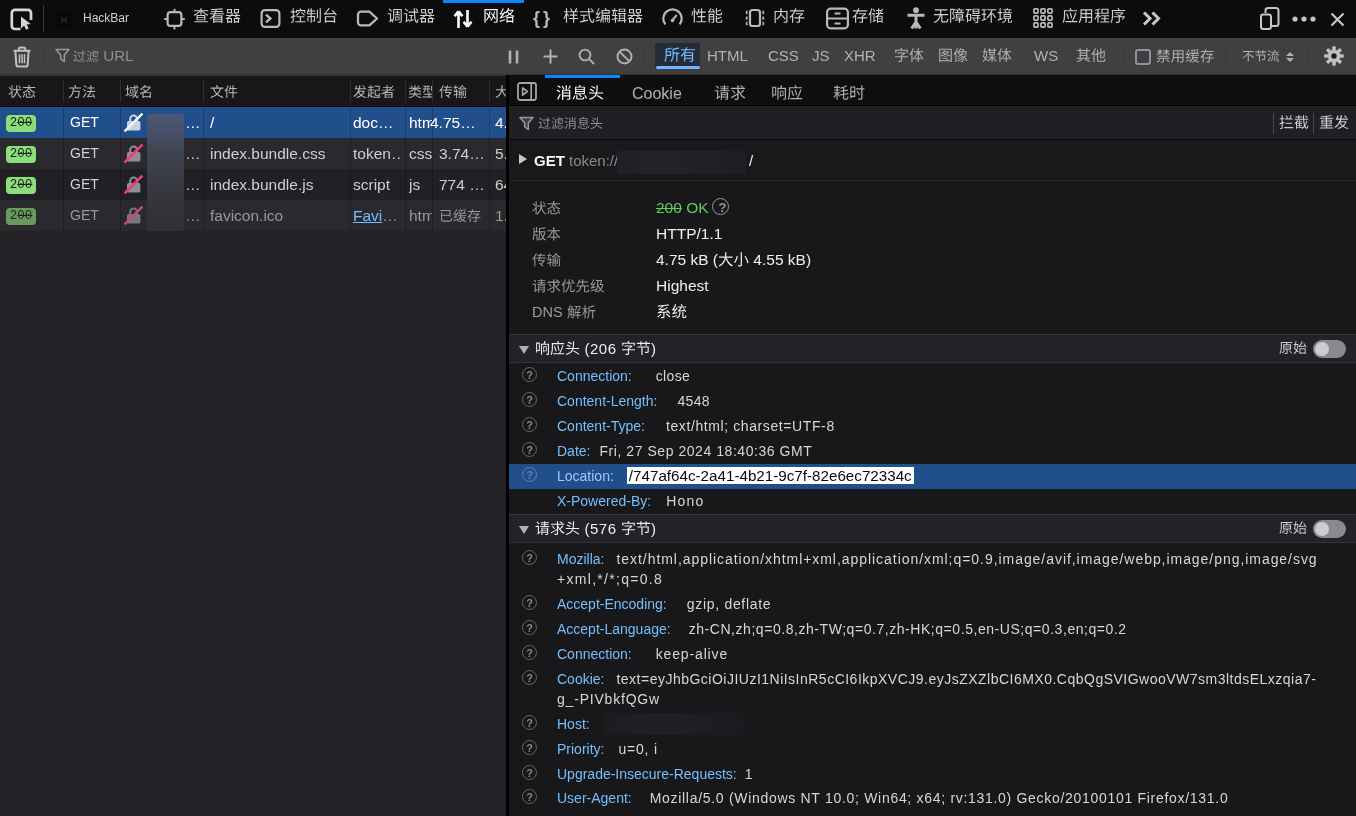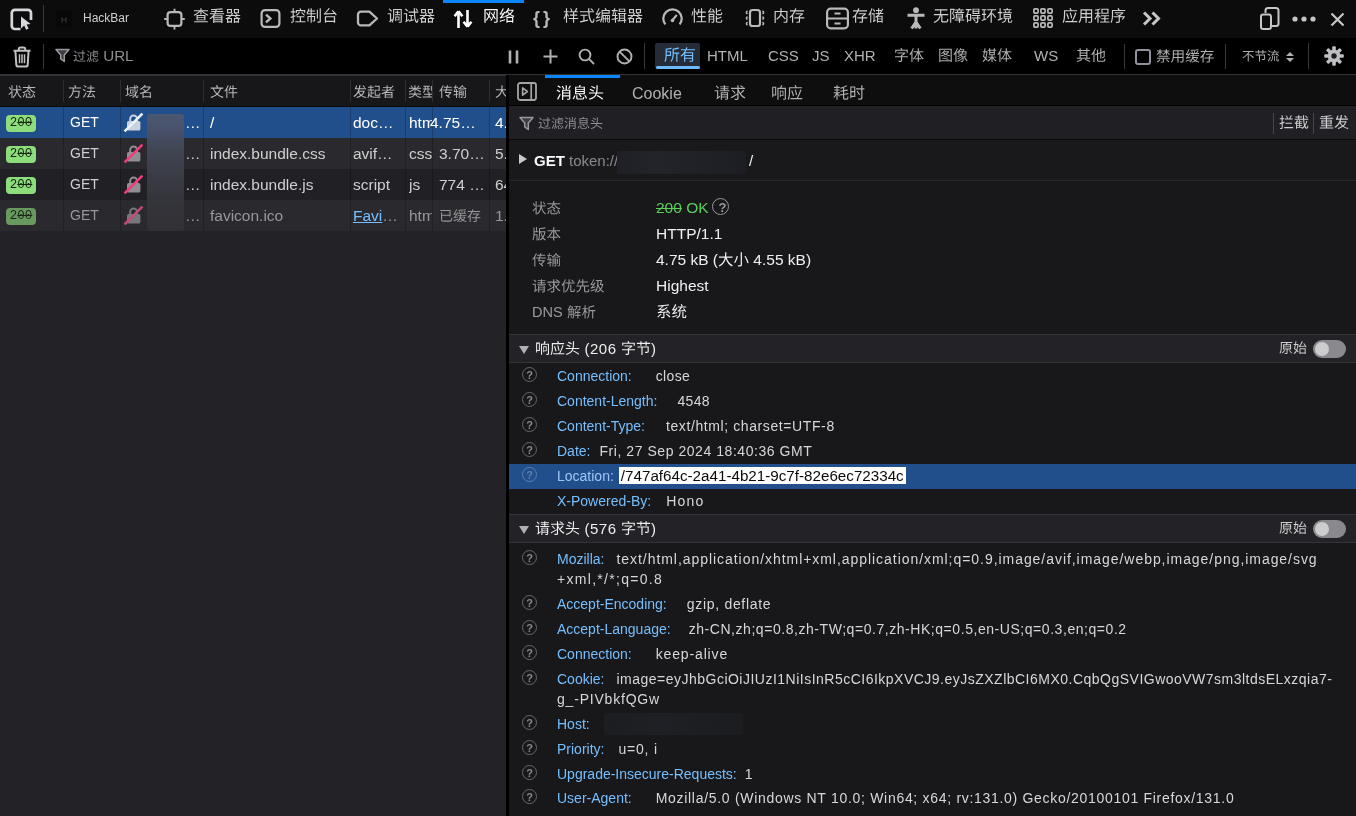--- a/index.html
+++ b/index.html
@@ -4,21 +4,21 @@
 html,body { width:1356px; height:816px; overflow:hidden; background:#18181a;
   font-family:"Liberation Sans", sans-serif; }
 #root { position:absolute; inset:0; }
 .abs { position:absolute; }
 .k { display:inline-block; fill:currentColor; }
 
 #topbar { position:absolute; left:0; top:0; width:1356px; height:38px; background:#0c0c0d; }
 #topbar .tabtxt { position:absolute; top:0; height:37px; line-height:37px; font-size:12px; color:#cfcfd1; white-space:nowrap; }
 .vsep { position:absolute; width:1px; background:#38383d; }
 
-#ftb { position:absolute; left:0; top:38px; width:1356px; height:38px; background:#000000; border-bottom:2px solid #323237; }
+#ftb { position:absolute; left:0; top:38px; width:1356px; height:38px; background:#404040; border-bottom:2px solid #323237; }
 #ftb .t { position:absolute; top:0; height:36px; line-height:36px; font-size:15px; color:#b1b1b3; white-space:nowrap; }
 
 #lpanel { position:absolute; left:0; top:76px; width:506px; height:740px; background:#232327; overflow:hidden; }
 #lhead { position:absolute; left:0; top:0; width:507px; height:31px; background:#17171a; border-bottom:1px solid #0c0c0d; }
 #lhead .h { position:absolute; top:0; height:31px; line-height:33px; font-size:14px; color:#b8b8bb; white-space:nowrap; overflow:hidden; }
 #lhead .cs { position:absolute; top:4px; height:22px; width:1px; background:#2e2e32; }
 .row { position:absolute; left:0; width:507px; height:31px; }
 .row .c { position:absolute; top:0; height:31px; line-height:31px; font-size:15.5px; color:#d8d8da; white-space:pre; overflow:hidden; }
 .badge { position:absolute; left:6px; top:8px; width:30px; height:17px; background:#8edd7d; border-radius:4px;
   font-family:"Liberation Mono",monospace; font-size:12.5px; line-height:17px; color:#14260f; text-align:center; }
@@ -337,23 +337,23 @@
         <div class="abs" style="left:489px;top:0;width:1px;height:31px;background:rgba(0,0,0,0.22)"></div>
         <div class="badge" style="opacity:1.0">2<span style="text-decoration:line-through">00</span></div>
         <div class="c" style="left:70px;color:#cfcfd2;font-size:14px">GET</div>
         <svg class="ic" style="left:123px;top:5px" width="22" height="21" viewBox="0 0 22 21">
           <path d="M7.2 9 V6.8 A3.4 3.4 0 0 1 14 6.8 V9" fill="none" stroke="#8e8e93" stroke-width="2"></path>
           <rect x="4" y="9" width="13.4" height="9.6" rx="1.6" fill="#8e8e93"></rect>
           <path d="M1.6 19.4 L19.4 1.6" stroke="#f23b80" stroke-width="2.6"></path>
         </svg>
         <div class="c" style="left:185px;color:#cfcfd2">…</div>
         <div class="c" style="left:210px;width:138px;color:#cfcfd2">index.bundle.css</div>
-        <div class="c" style="left:353px;width:50px;color:#cfcfd2">avif…</div>
+        <div class="c" style="left:353px;width:50px;color:#cfcfd2">token…</div>
         <div class="c" style="left:409px;width:23px;color:#cfcfd2">css</div>
-        <div class="c" style="left:439px;width:49px;color:#cfcfd2">3.70…</div>
+        <div class="c" style="left:439px;width:49px;color:#cfcfd2">3.74…</div>
         <div class="c" style="left:495px;width:12px;color:#cfcfd2">5.</div>
       </div>
 <div class="row" style="top:93px;background:#212125">
         <div class="abs" style="left:63px;top:0;width:1px;height:31px;background:rgba(0,0,0,0.22)"></div>
         <div class="abs" style="left:120px;top:0;width:1px;height:31px;background:rgba(0,0,0,0.22)"></div>
         <div class="abs" style="left:203px;top:0;width:1px;height:31px;background:rgba(0,0,0,0.22)"></div>
         <div class="abs" style="left:350px;top:0;width:1px;height:31px;background:rgba(0,0,0,0.22)"></div>
         <div class="abs" style="left:405px;top:0;width:1px;height:31px;background:rgba(0,0,0,0.22)"></div>
         <div class="abs" style="left:432px;top:0;width:1px;height:31px;background:rgba(0,0,0,0.22)"></div>
         <div class="abs" style="left:489px;top:0;width:1px;height:31px;background:rgba(0,0,0,0.22)"></div>
@@ -515,21 +515,21 @@
   <div class="abs" style="left:0;top:323.5px;width:847px;height:25px;background:#214f8c"></div>
 <div class="qi" style="left:13px;top:227px">?</div>
 <div class="hline" style="left:48px;top:226px"><span class="hname">Connection:</span><span class="hval" style="margin-left:24px">close</span></div>
 <div class="qi" style="left:13px;top:252px">?</div>
 <div class="hline" style="left:48px;top:251px"><span class="hname">Content-Length:</span><span class="hval" style="margin-left:20px">4548</span></div>
 <div class="qi" style="left:13px;top:277px">?</div>
 <div class="hline" style="left:48px;top:276px"><span class="hname">Content-Type:</span><span class="hval" style="margin-left:21px;letter-spacing:0.6px">text/html; charset=UTF-8</span></div>
 <div class="qi" style="left:13px;top:302px">?</div>
 <div class="hline" style="left:48px;top:301px"><span class="hname">Date:</span><span class="hval" style="margin-left:9px;letter-spacing:0.55px">Fri, 27 Sep 2024 18:40:36 GMT</span></div>
 <div class="qi" style="left:13px;top:327px;border-color:#5f7fae;color:#5f7fae">?</div>
-<div class="hline" style="left:48px;top:326px"><span class="hname" style="color:#9fc6f5">Location:</span><span style="margin-left:5px;background:#fff;color:#0b0b0d;padding:0 2px;font-size:15.2px">/747af64c-2a41-4b21-9c7f-82e6ec72334c</span></div>
+<div class="hline" style="left:48px;top:326px"><span class="hname" style="color:#9fc6f5">Location:</span><span style="margin-left:13px;background:#fff;color:#0b0b0d;padding:0 2px;font-size:15.2px">/747af64c-2a41-4b21-9c7f-82e6ec72334c</span></div>
 <div class="hline" style="left:48px;top:351px"><span class="hname">X-Powered-By:</span><span class="hval" style="margin-left:15px;letter-spacing:1.2px">Hono</span></div>
   <div class="band" style="top:374px">
    <div class="abs tri-d" style="left:10px;top:11px"></div>
    <div class="bt" style="left:26px"><svg class="k" width="45.0" height="16" style="vertical-align:-3.25px" viewBox="0 0 45.0 16">
               <use href="#u8bf7" transform="translate(0.0 12.75) scale(0.01500)"></use>
               <use href="#u6c42" transform="translate(15.0 12.75) scale(0.01500)"></use>
               <use href="#u5934" transform="translate(30.0 12.75) scale(0.01500)"></use>
             </svg> (576 <svg class="k" width="30.0" height="16" style="vertical-align:-3.25px" viewBox="0 0 30.0 16">
               <use href="#u5b57" transform="translate(0.0 12.75) scale(0.01500)"></use>
               <use href="#u8282" transform="translate(15.0 12.75) scale(0.01500)"></use>
@@ -545,31 +545,31 @@
   <div class="qi" style="left:13px;top:410px">?</div>
 <div class="hline" style="left:48px;top:409px"><span class="hname">Mozilla:</span><span class="hval" style="margin-left:12px;letter-spacing:0.95px">text/html,application/xhtml+xml,application/xml;q=0.9,image/avif,image/webp,image/png,image/svg</span></div>
 <div class="hline hval" style="left:48px;top:429px;letter-spacing:1.3px">+xml,*/*;q=0.8</div>
 <div class="qi" style="left:13px;top:455px">?</div>
 <div class="hline" style="left:48px;top:454px"><span class="hname">Accept-Encoding:</span><span class="hval" style="margin-left:20px;letter-spacing:0.7px">gzip, deflate</span></div>
 <div class="qi" style="left:13px;top:480px">?</div>
 <div class="hline" style="left:48px;top:479px"><span class="hname">Accept-Language:</span><span class="hval" style="margin-left:18px;letter-spacing:0.55px">zh-CN,zh;q=0.8,zh-TW;q=0.7,zh-HK;q=0.5,en-US;q=0.3,en;q=0.2</span></div>
 <div class="qi" style="left:13px;top:505px">?</div>
 <div class="hline" style="left:48px;top:504px"><span class="hname">Connection:</span><span class="hval" style="margin-left:24px;letter-spacing:0.85px">keep-alive</span></div>
 <div class="qi" style="left:13px;top:530px">?</div>
-<div class="hline" style="left:48px;top:529px"><span class="hname">Cookie:</span><span class="hval" style="margin-left:12px;letter-spacing:0.49px">image=eyJhbGciOiJIUzI1NiIsInR5cCI6IkpXVCJ9.eyJsZXZlbCI6MX0.CqbQgSVIGwooVW7sm3ltdsELxzqia7-</span></div>
+<div class="hline" style="left:48px;top:529px"><span class="hname">Cookie:</span><span class="hval" style="margin-left:12px;letter-spacing:0.49px">text=eyJhbGciOiJIUzI1NiIsInR5cCI6IkpXVCJ9.eyJsZXZlbCI6MX0.CqbQgSVIGwooVW7sm3ltdsELxzqia7-</span></div>
 <div class="hline hval" style="left:48px;top:549px;letter-spacing:0.8px">g_-PIVbkfQGw</div>
 <div class="qi" style="left:13px;top:575px">?</div>
 <div class="hline" style="left:48px;top:574px"><span class="hname">Host:</span></div>
 <div class="abs" style="left:95px;top:573px;width:139px;height:22px;border-radius:2px;background:linear-gradient(90deg,#1c1d21,#1f2025 40%,#1b1c20)"></div>
 <div class="qi" style="left:13px;top:600px">?</div>
 <div class="hline" style="left:48px;top:599px"><span class="hname">Priority:</span><span class="hval" style="margin-left:14px;letter-spacing:0.8px">u=0, i</span></div>
 <div class="qi" style="left:13px;top:625px">?</div>
 <div class="hline" style="left:48px;top:624px"><span class="hname">Upgrade-Insecure-Requests:</span><span class="hval" style="margin-left:8px">1</span></div>
 <div class="qi" style="left:13px;top:649px">?</div>
-<div class="hline" style="left:48px;top:648px"><span class="hname">User-Agent:</span><span class="hval" style="margin-left:24px;letter-spacing:0.7px">Mozilla/5.0 (Windows NT 10.0; Win64; x64; rv:131.0) Gecko/20100101 Firefox/131.0</span></div>
+<div class="hline" style="left:48px;top:648px"><span class="hname">User-Agent:</span><span class="hval" style="margin-left:18px;letter-spacing:0.7px">Mozilla/5.0 (Windows NT 10.0; Win64; x64; rv:131.0) Gecko/20100101 Firefox/131.0</span></div>
  </div>
 </div>
 <svg style="position:absolute;width:0;height:0" aria-hidden="true">
       <defs>
         <g id="u67e5" transform="scale(1,-1)">
           <path d="M295 218H700V134H295ZM295 352H700V270H295ZM221 406V80H778V406ZM74 20V-48H930V20ZM460 840V713H57V647H379C293 552 159 466 36 424C52 410 74 382 85 364C221 418 369 523 460 642V437H534V643C626 527 776 423 914 372C925 391 947 420 964 434C838 473 702 556 615 647H944V713H534V840Z"></path>
         </g>
         <g id="u770b" transform="scale(1,-1)">
           <path d="M332 214H768V144H332ZM332 267V335H768V267ZM332 92H768V18H332ZM826 832C666 800 362 785 118 783C125 767 132 742 133 725C220 725 314 727 408 731C401 708 394 685 386 662H132V602H364C354 577 343 552 330 527H59V465H296C233 359 147 267 33 202C49 187 71 160 81 143C150 184 209 234 260 291V-82H332V-42H768V-82H843V395H340C355 418 369 441 382 465H941V527H413C425 552 436 577 446 602H883V662H468L491 735C635 744 773 758 874 778Z"></path>
         </g>

